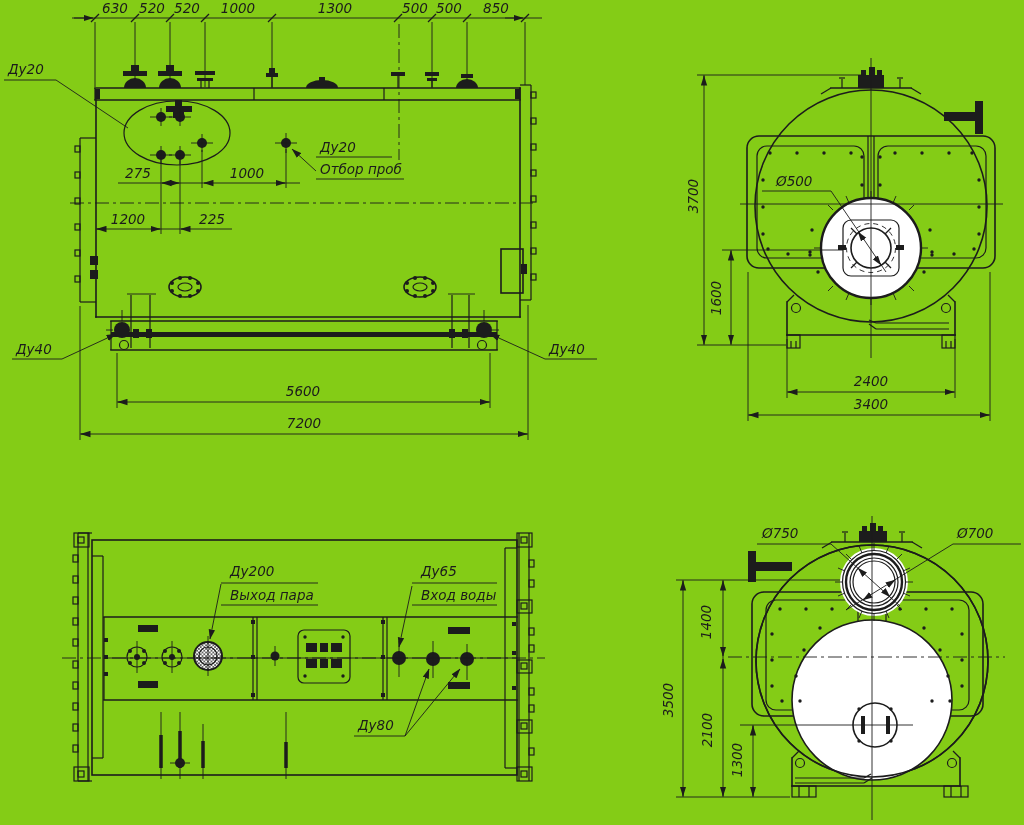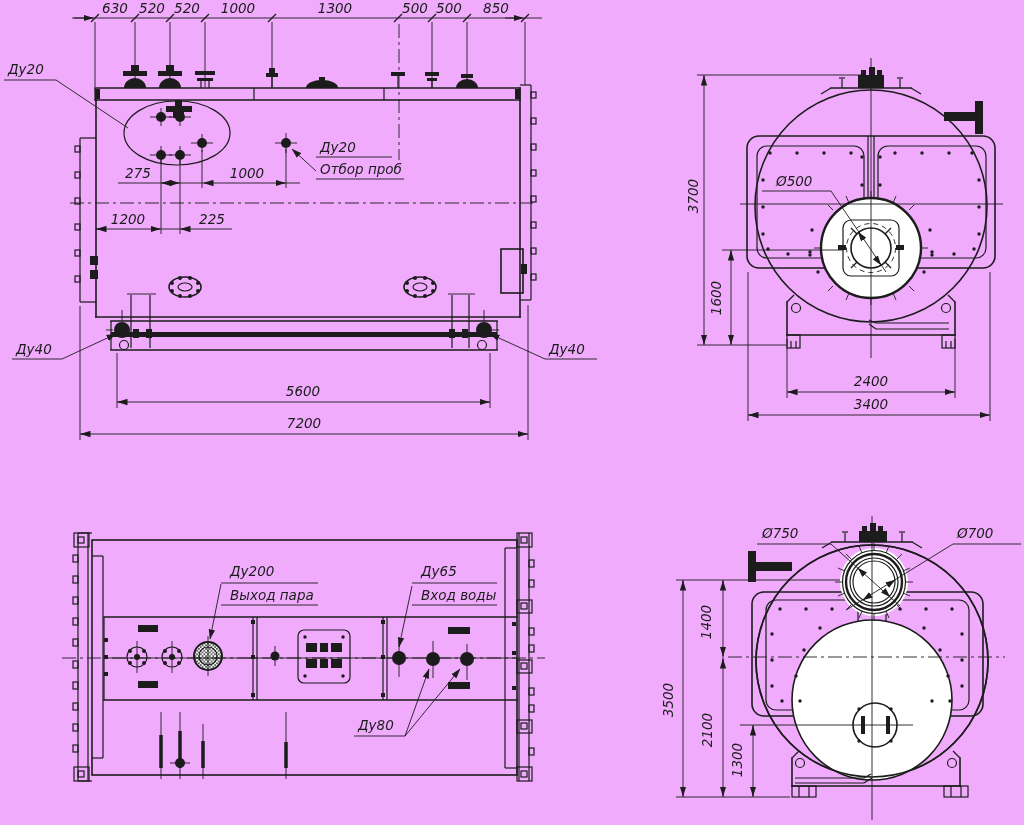--- a/index.html
+++ b/index.html
@@ -1,16 +1,16 @@
 <!DOCTYPE html>
 <html><head>
 <meta charset="utf-8">
 <style>
   html,body{margin:0;padding:0;background:#fff;}
-  #sheet{position:relative;width:1024px;height:825px;background:#f0abfc;overflow:hidden;}
+  #sheet{position:relative;width:1024px;height:825px;background:#84cc16;overflow:hidden;}
   svg{display:block;}
   text{font-family:"DejaVu Sans","Liberation Sans",sans-serif;font-style:italic;fill:#1c1c1c;}
   .dim{font-size:13.5px;}
   .lbl{font-size:13.5px;}
   .ln{stroke:#1c1c1c;stroke-width:1.6;fill:none;stroke-linecap:square;}
   .md{stroke:#1c1c1c;stroke-width:1.2;fill:none;}
   .tn{stroke:#1c1c1c;stroke-width:0.9;fill:none;}
   .tk{stroke:#1c1c1c;stroke-width:1.3;}
   .cl{stroke:#1c1c1c;stroke-width:0.9;fill:none;stroke-dasharray:14 4 3 4;}
   .fb{fill:#1c1c1c;stroke:none;}

